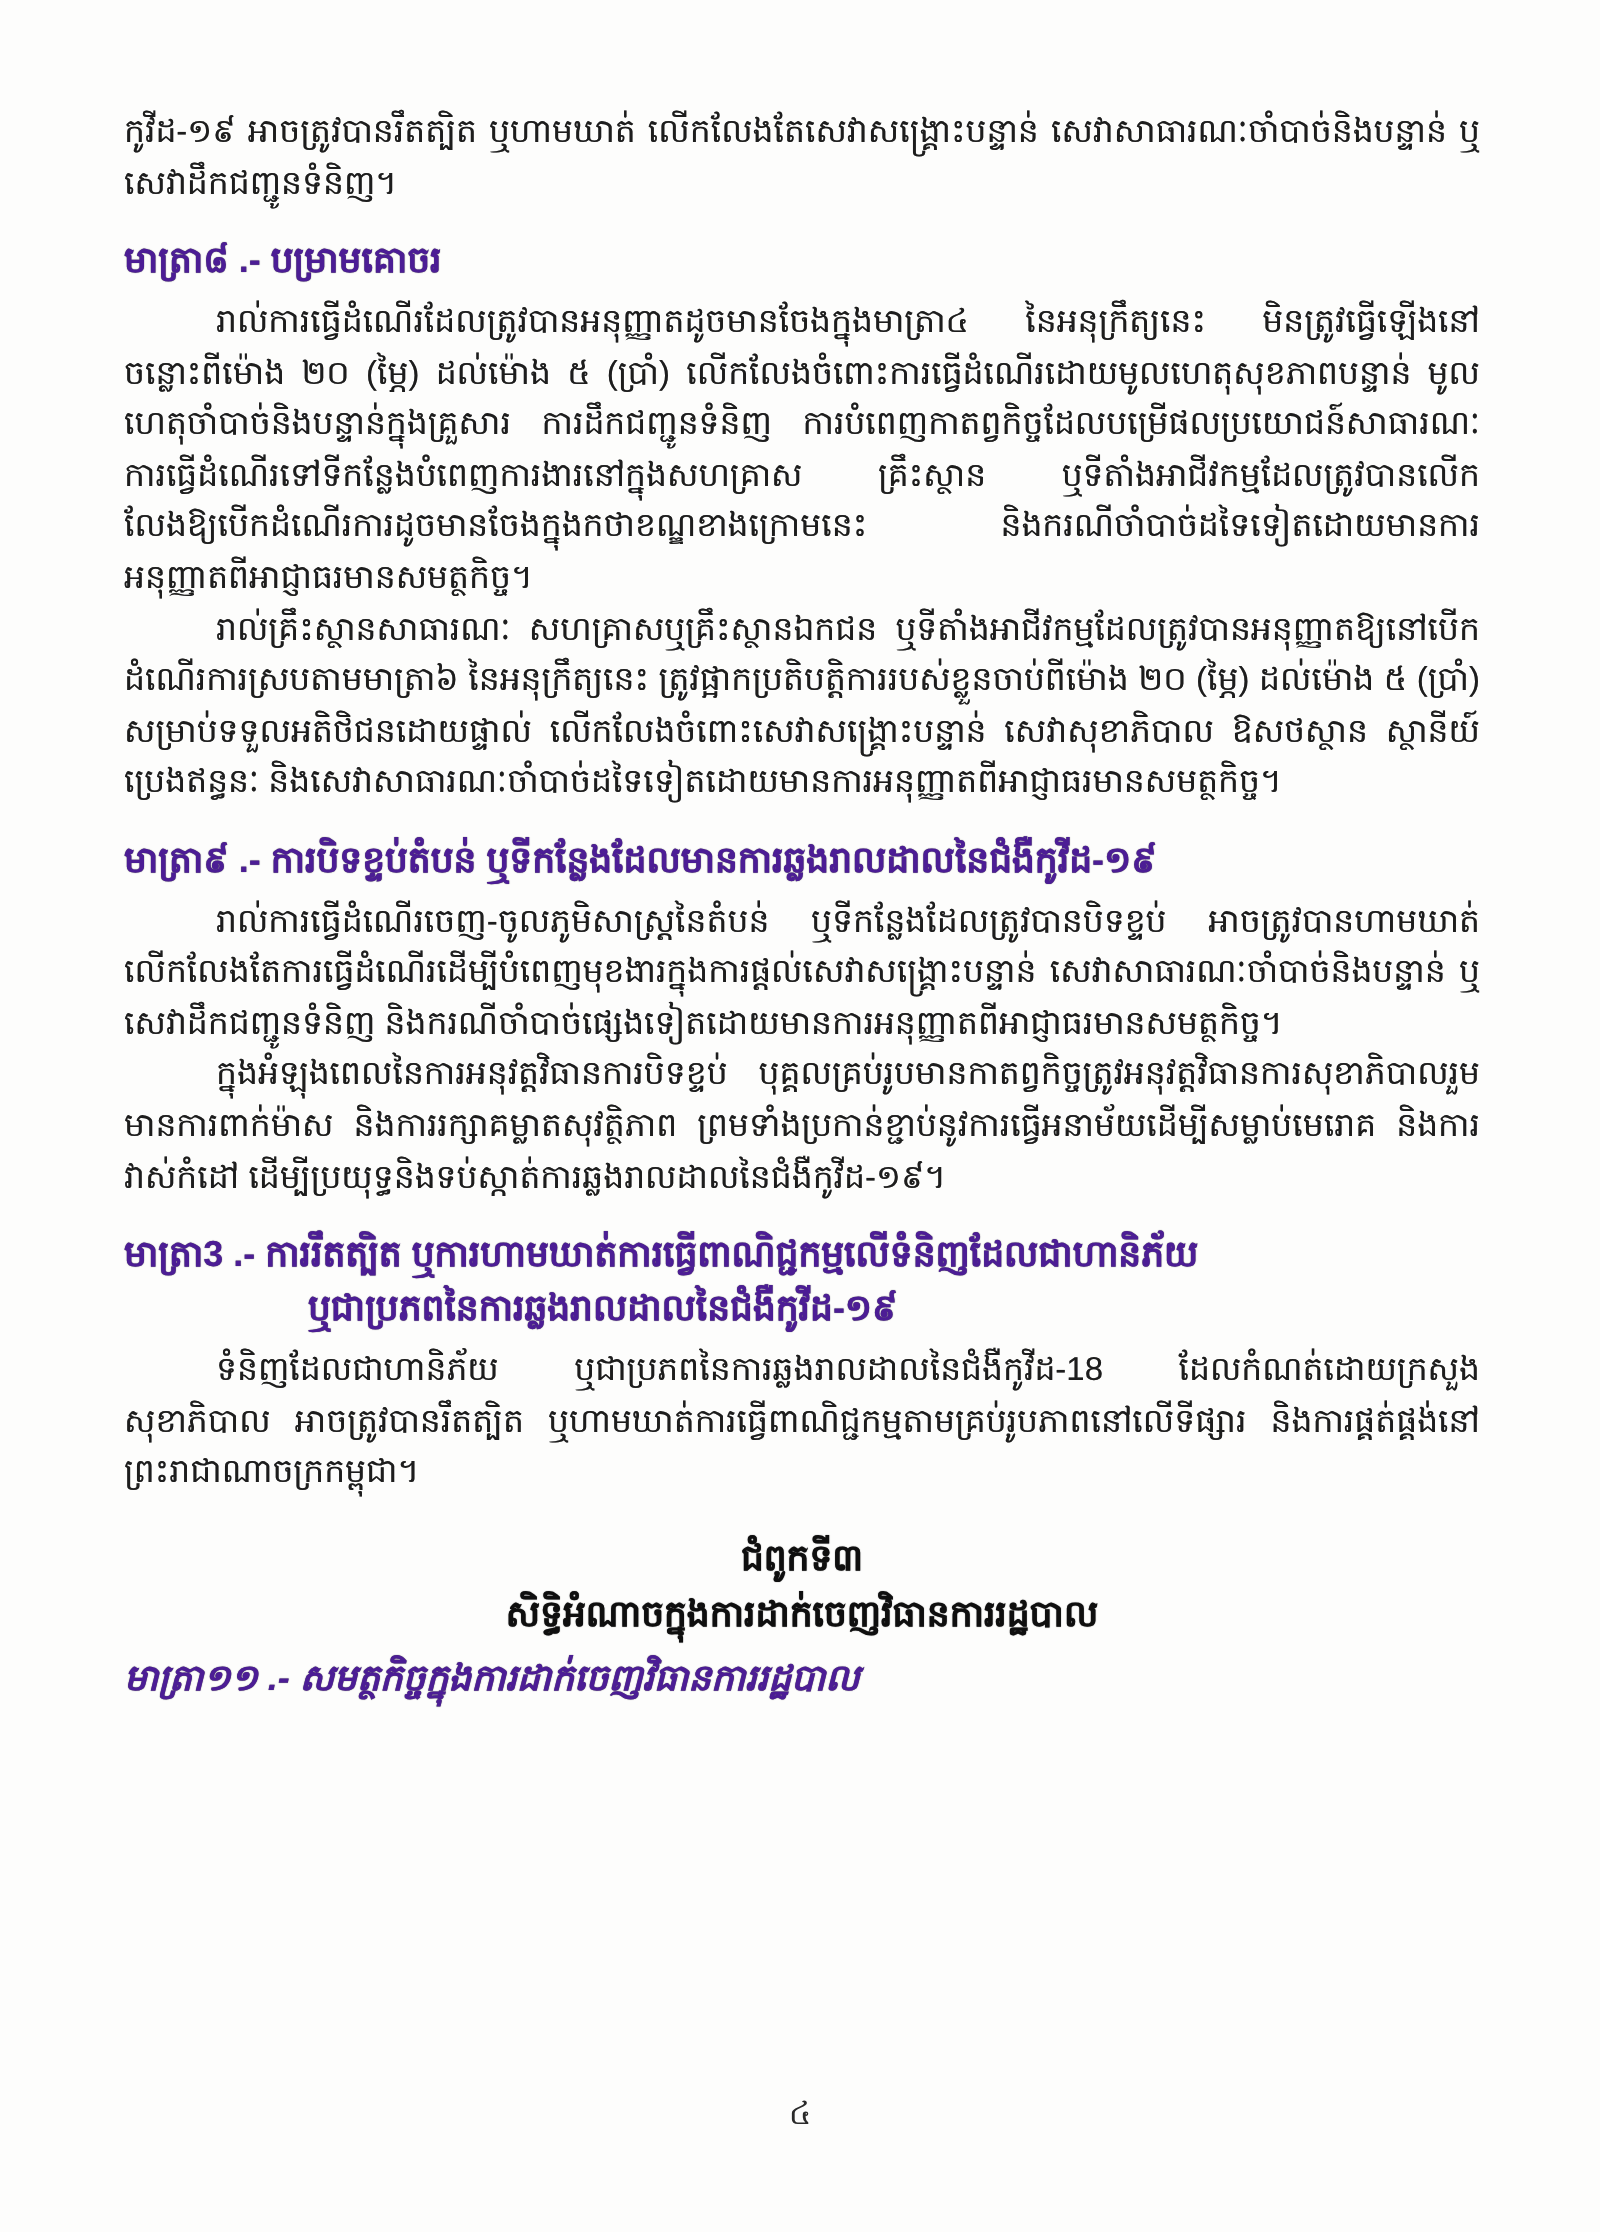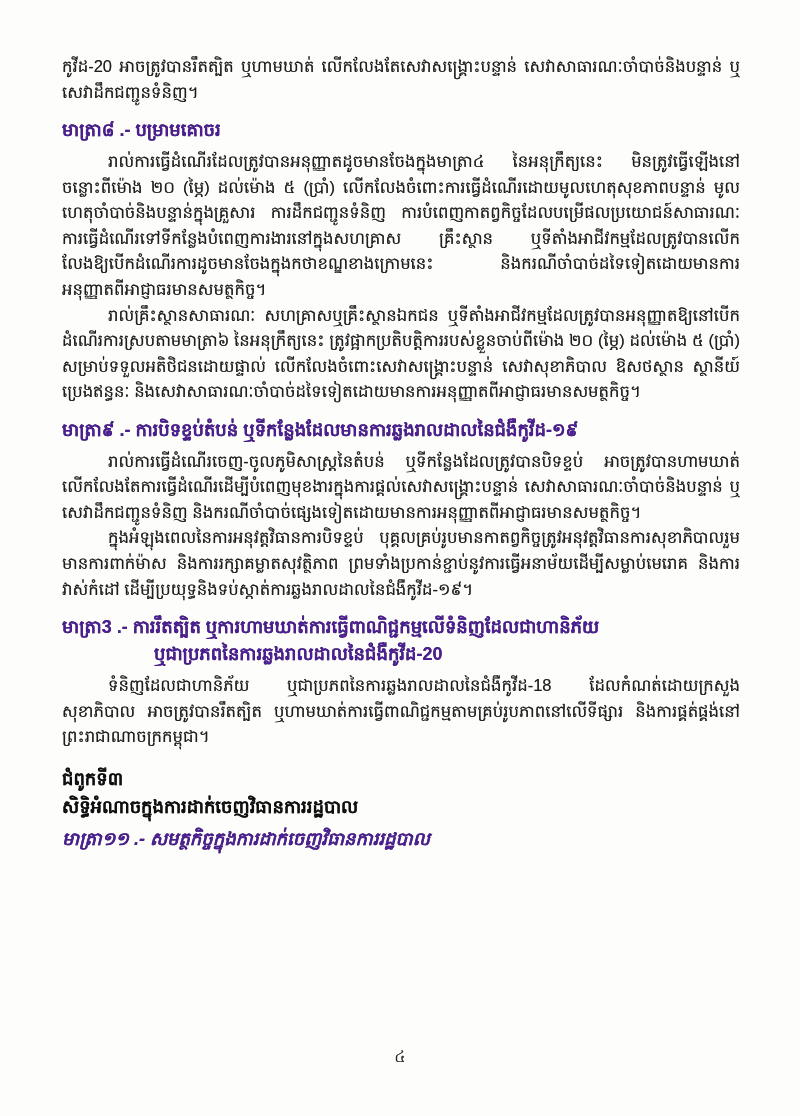--- a/index.html
+++ b/index.html
@@ -34,21 +34,21 @@
     color: #4c1d95;
     margin: 12px 0 5px 0;
     line-height: 1.5;
     text-shadow: 0 0 0.5px rgba(0,0,0,0.7);
   }
   .heading-line2 {
     display: block;
     padding-left: 92px;
   }
   .chapter-block {
-    text-align: left;
+    text-align: center;
     margin: 16px 0 4px 0;
   }
   .chapter-kicker, .chapter-title {
     display: block;
     font-size: 18px;
     font-weight: bold;
     color: #0f0f0f;
     line-height: 1.55;
     text-shadow: 0 0 0.5px rgba(0,0,0,0.7);
   }
@@ -60,38 +60,38 @@
     text-align: center;
     font-size: 16px;
     color: #2a2a2a;
   }
 </style>
 </head>
 <body>
 
 <div class="page">
 
-  <p class="body-text">កូវីដ-20 អាចត្រូវបានរឹតត្បិត ឬហាមឃាត់ លើកលែងតែសេវាសង្គ្រោះបន្ទាន់ សេវាសាធារណៈចាំបាច់និងបន្ទាន់ ឬសេវាដឹកជញ្ជូនទំនិញ។</p>
+  <p class="body-text">កូវីដ-១៩ អាចត្រូវបានរឹតត្បិត ឬហាមឃាត់ លើកលែងតែសេវាសង្គ្រោះបន្ទាន់ សេវាសាធារណៈចាំបាច់និងបន្ទាន់ ឬសេវាដឹកជញ្ជូនទំនិញ។</p>
 
   <h3 class="article-heading">មាត្រា៨ .- បម្រាមគោចរ</h3>
 
   <p class="body-text indent">រាល់ការធ្វើដំណើរដែលត្រូវបានអនុញ្ញាតដូចមានចែងក្នុងមាត្រា៤ នៃអនុក្រឹត្យនេះ មិនត្រូវធ្វើឡើងនៅចន្លោះពីម៉ោង ២០ (ម្ភៃ) ដល់ម៉ោង ៥ (ប្រាំ) លើកលែងចំពោះការធ្វើដំណើរដោយមូលហេតុសុខភាពបន្ទាន់ មូលហេតុចាំបាច់និងបន្ទាន់ក្នុងគ្រួសារ ការដឹកជញ្ជូនទំនិញ ការបំពេញកាតព្វកិច្ចដែលបម្រើផលប្រយោជន៍សាធារណៈ ការធ្វើដំណើរទៅទីកន្លែងបំពេញការងារនៅក្នុងសហគ្រាស គ្រឹះស្ថាន ឬទីតាំងអាជីវកម្មដែលត្រូវបានលើកលែងឱ្យបើកដំណើរការដូចមានចែងក្នុងកថាខណ្ឌខាងក្រោមនេះ និងករណីចាំបាច់ដទៃទៀតដោយមានការអនុញ្ញាតពីអាជ្ញាធរមានសមត្ថកិច្ច។</p>
 
   <p class="body-text indent">រាល់គ្រឹះស្ថានសាធារណៈ សហគ្រាសឬគ្រឹះស្ថានឯកជន ឬទីតាំងអាជីវកម្មដែលត្រូវបានអនុញ្ញាតឱ្យនៅបើកដំណើរការស្របតាមមាត្រា៦ នៃអនុក្រឹត្យនេះ ត្រូវផ្អាកប្រតិបត្តិការរបស់ខ្លួនចាប់ពីម៉ោង ២០ (ម្ភៃ) ដល់ម៉ោង ៥ (ប្រាំ) សម្រាប់ទទួលអតិថិជនដោយផ្ទាល់ លើកលែងចំពោះសេវាសង្គ្រោះបន្ទាន់ សេវាសុខាភិបាល ឱសថស្ថាន ស្ថានីយ៍ប្រេងឥន្ធនៈ និងសេវាសាធារណៈចាំបាច់ដទៃទៀតដោយមានការអនុញ្ញាតពីអាជ្ញាធរមានសមត្ថកិច្ច។</p>
 
   <h3 class="article-heading">មាត្រា៩ .- ការបិទខ្ទប់តំបន់ ឬទីកន្លែងដែលមានការឆ្លងរាលដាលនៃជំងឺកូវីដ-១៩</h3>
 
   <p class="body-text indent">រាល់ការធ្វើដំណើរចេញ-ចូលភូមិសាស្ត្រនៃតំបន់ ឬទីកន្លែងដែលត្រូវបានបិទខ្ទប់ អាចត្រូវបានហាមឃាត់ លើកលែងតែការធ្វើដំណើរដើម្បីបំពេញមុខងារក្នុងការផ្តល់សេវាសង្គ្រោះបន្ទាន់ សេវាសាធារណៈចាំបាច់និងបន្ទាន់ ឬសេវាដឹកជញ្ជូនទំនិញ និងករណីចាំបាច់ផ្សេងទៀតដោយមានការអនុញ្ញាតពីអាជ្ញាធរមានសមត្ថកិច្ច។</p>
 
 
   <p class="body-text indent">ក្នុងអំឡុងពេលនៃការអនុវត្តវិធានការបិទខ្ទប់ បុគ្គលគ្រប់រូបមានកាតព្វកិច្ចត្រូវអនុវត្តវិធានការសុខាភិបាលរួមមានការពាក់ម៉ាស និងការរក្សាគម្លាតសុវត្ថិភាព ព្រមទាំងប្រកាន់ខ្ជាប់នូវការធ្វើអនាម័យដើម្បីសម្លាប់មេរោគ និងការវាស់កំដៅ ដើម្បីប្រយុទ្ធនិងទប់ស្កាត់ការឆ្លងរាលដាលនៃជំងឺកូវីដ-១៩។</p>
 
   <h3 class="article-heading">
     <span>មាត្រា3 .- ការរឹតត្បិត ឬការហាមឃាត់ការធ្វើពាណិជ្ជកម្មលើទំនិញដែលជាហានិភ័យ</span>
-    <span class="heading-line2">ឬជាប្រភពនៃការឆ្លងរាលដាលនៃជំងឺកូវីដ-20</span>
+    <span class="heading-line2">ឬជាប្រភពនៃការឆ្លងរាលដាលនៃជំងឺកូវីដ-១៩</span>
   </h3>
 
   <p class="body-text indent">ទំនិញដែលជាហានិភ័យ ឬជាប្រភពនៃការឆ្លងរាលដាលនៃជំងឺកូវីដ-18 ដែលកំណត់ដោយក្រសួងសុខាភិបាល អាចត្រូវបានរឹតត្បិត ឬហាមឃាត់ការធ្វើពាណិជ្ជកម្មតាមគ្រប់រូបភាពនៅលើទីផ្សារ និងការផ្គត់ផ្គង់នៅព្រះរាជាណាចក្រកម្ពុជា។</p>
 
   <div class="chapter-block">
     <span class="chapter-kicker">ជំពូកទី៣</span>
     <span class="chapter-title">សិទ្ធិអំណាចក្នុងការដាក់ចេញវិធានការរដ្ឋបាល</span>
   </div>
 
   <h3 class="article-heading" style="margin-top:4px;font-style:italic;">មាត្រា១១ .- សមត្ថកិច្ចក្នុងការដាក់ចេញវិធានការរដ្ឋបាល</h3>

